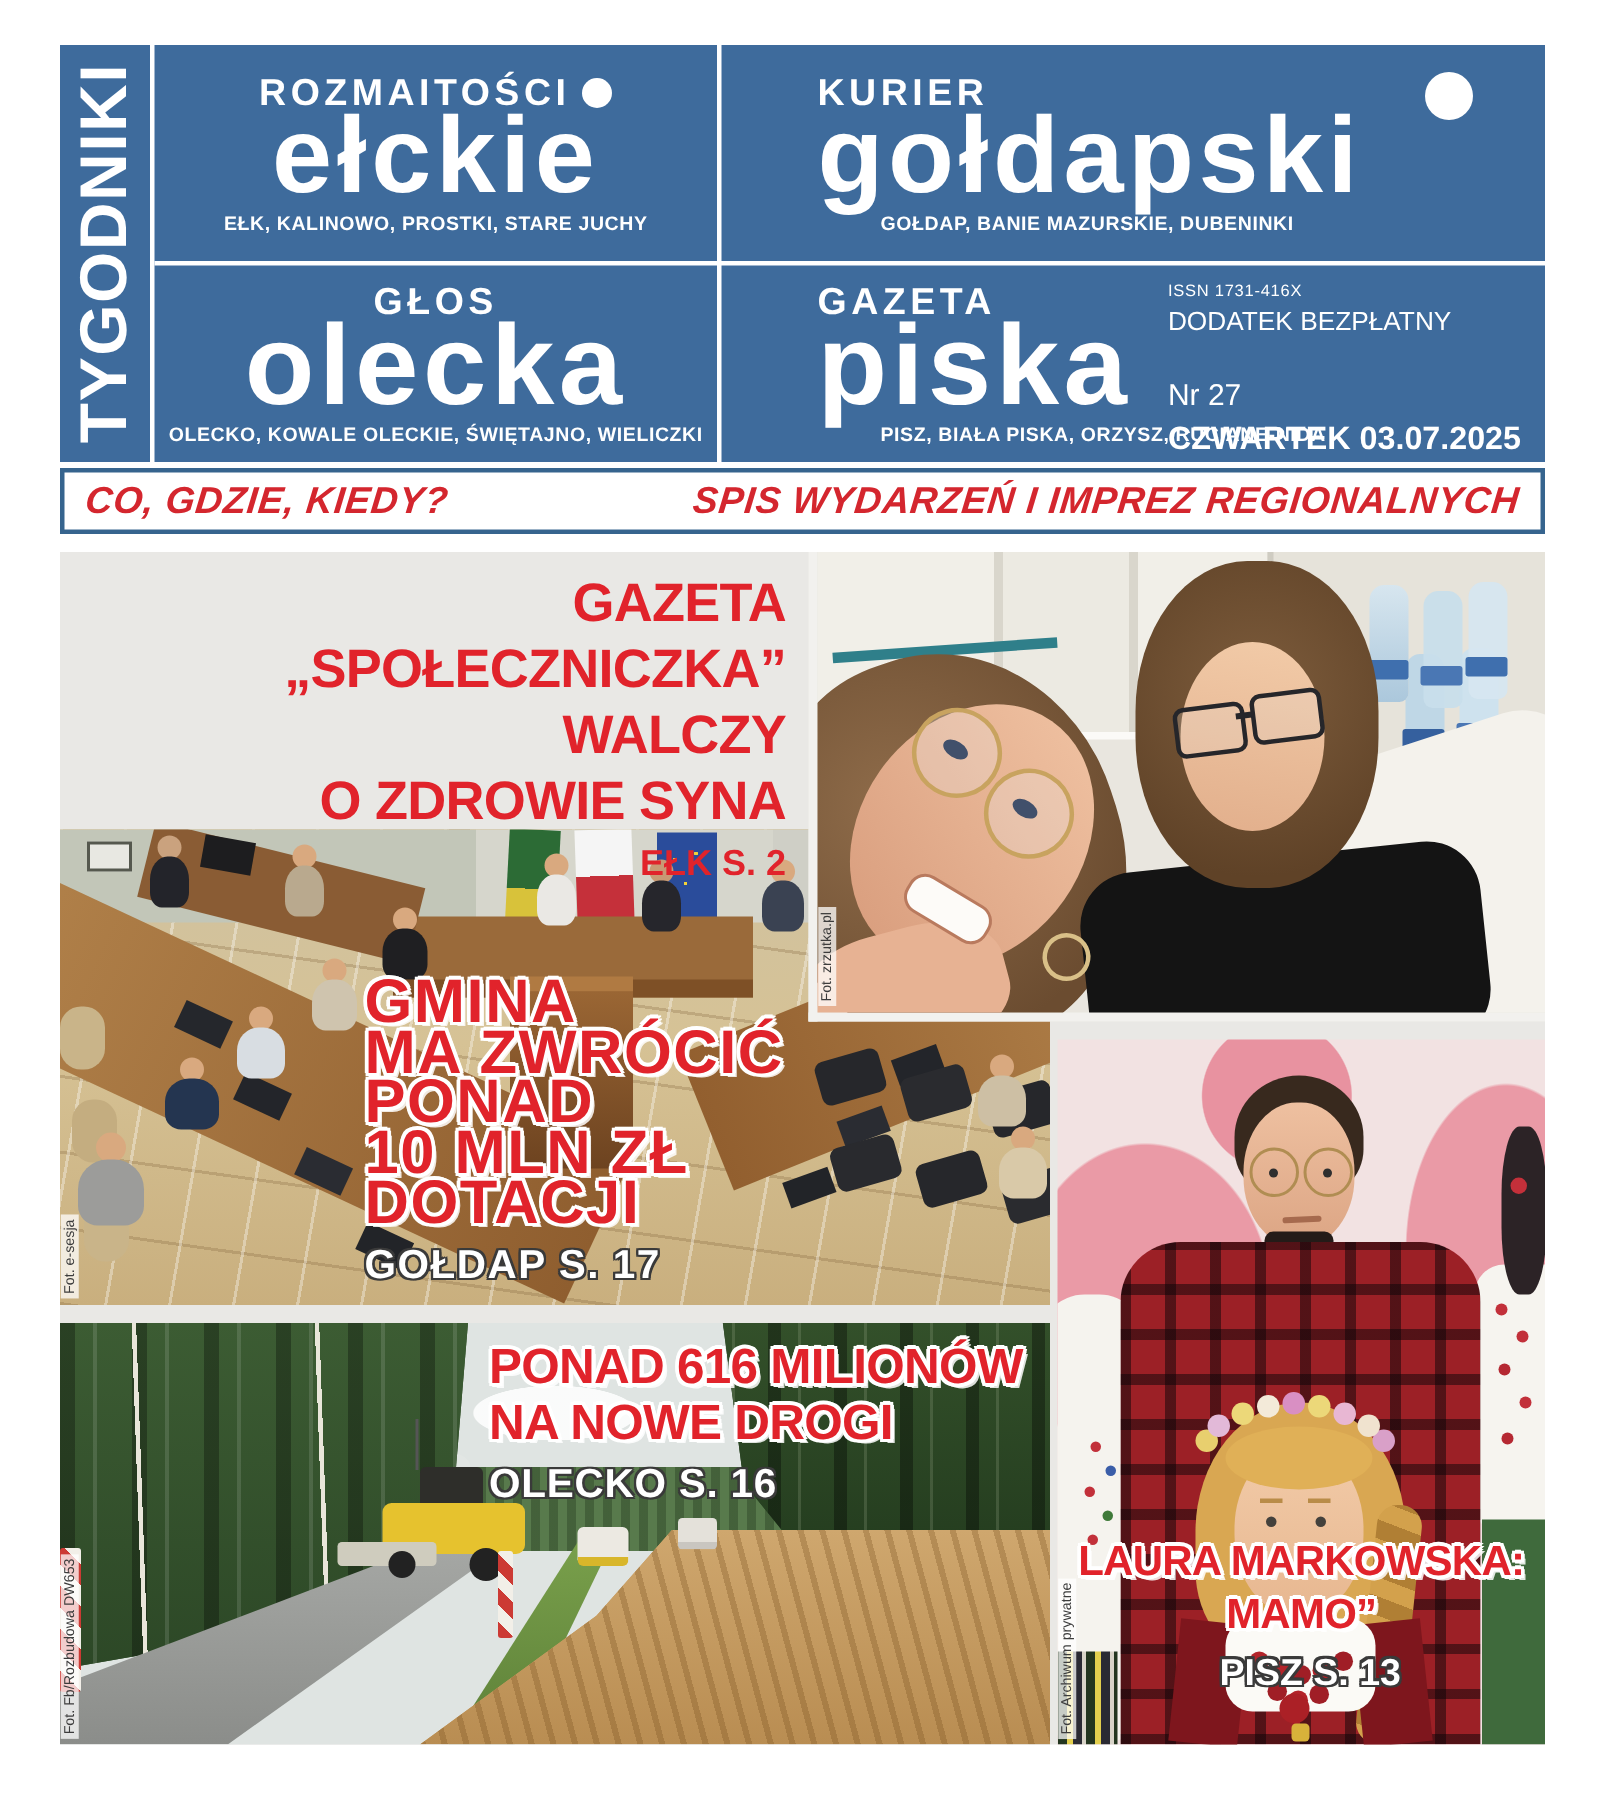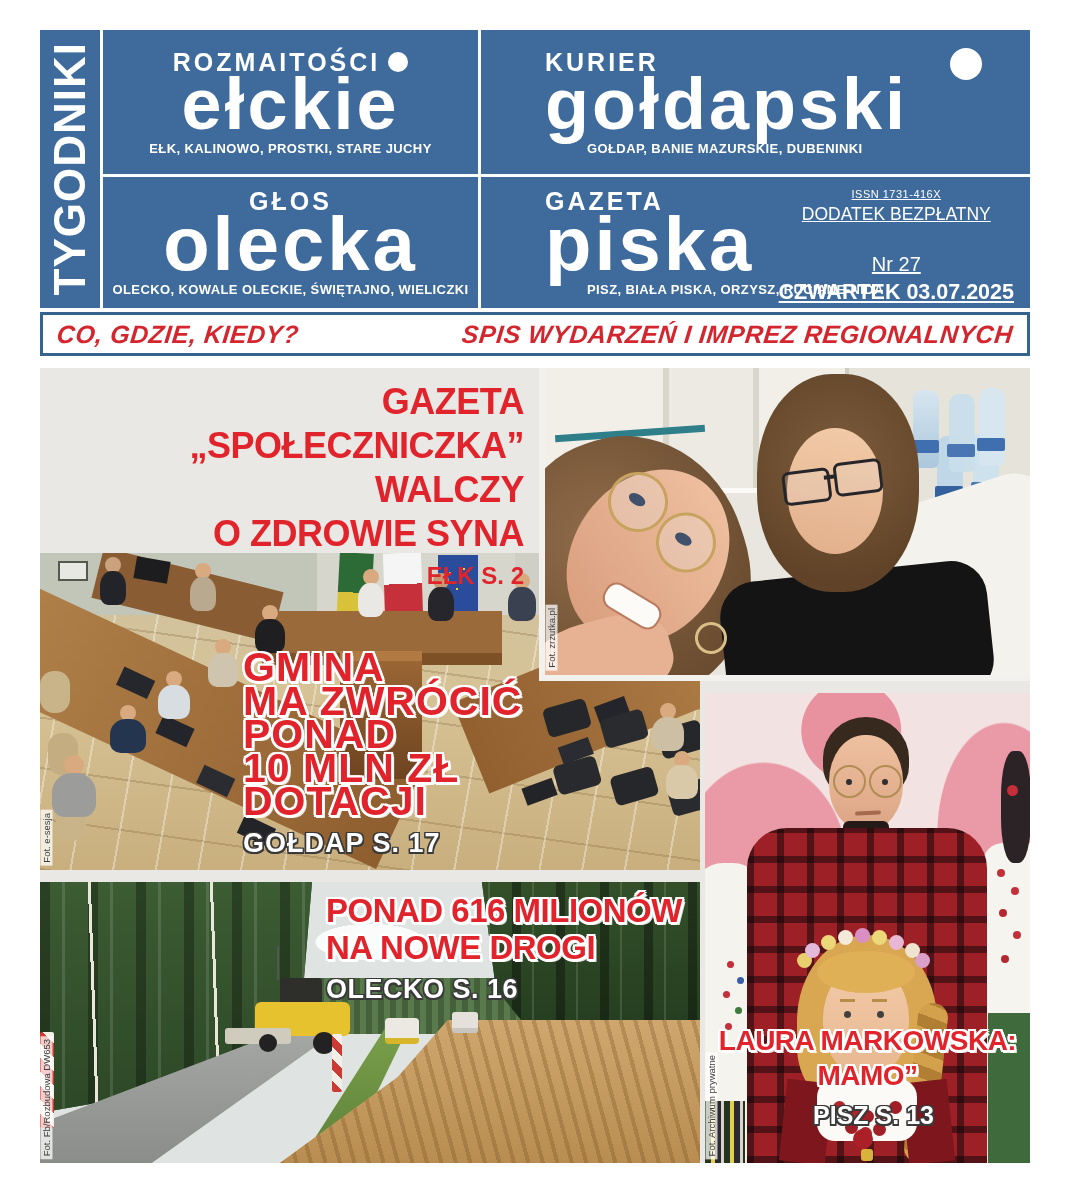--- a/index.html
+++ b/index.html
@@ -18,21 +18,21 @@
   .cell-goldapski{left:441px;top:0;width:549px;height:144px;align-items:flex-start;padding-left:64px;text-align:center;}
   .cell-olecka{left:63px;top:147px;width:375px;height:131px;align-items:center;}
   .cell-piska{left:441px;top:147px;width:549px;height:131px;align-items:flex-start;padding-left:64px;}
   .kicker{font-weight:bold;font-size:25px;letter-spacing:3px;line-height:26px;display:flex;align-items:center;gap:8px;}
   .kick-dot{width:20px;height:20px;border-radius:50%;background:#fff;display:inline-block;}
   .mh-title{font-weight:bold;font-size:72px;line-height:66px;letter-spacing:3px;margin-top:-4px;}
   .cell-olecka .mh-title,.cell-piska .mh-title{font-size:76px;line-height:68px;}
   .coverage{font-weight:bold;font-size:13px;letter-spacing:0.4px;margin-top:4px;}
   .cell-goldapski .coverage,.cell-piska .coverage{margin-left:42px;}
   .big-dot{position:absolute;right:48px;top:18px;width:32px;height:32px;border-radius:50%;background:#fff;}
-  .mh-info{position:absolute;right:16px;top:158px;text-align:center;line-height:1.25;text-decoration:underline;}
+  .mh-info{position:absolute;right:16px;top:158px;text-align:left;line-height:1.25;}
   .mh-issn{font-size:11px;letter-spacing:0.5px;}
   .mh-supp{font-size:17.5px;margin-top:2px;}
   .mh-nr{font-size:20px;margin-top:26px;}
   .mh-date{font-size:21.5px;font-weight:bold;margin-top:2px;}
 
   
   .event-strip{position:absolute;left:40px;top:312px;width:990px;height:44px;background:#fff;
     border:3px solid #36648e;box-sizing:border-box;display:flex;justify-content:space-between;align-items:center;
     padding:0 14px;color:#d4262e;font-weight:bold;font-style:italic;font-size:25px;}
   .event-strip .skew{transform:skewX(-6deg);letter-spacing:0.5px;}

